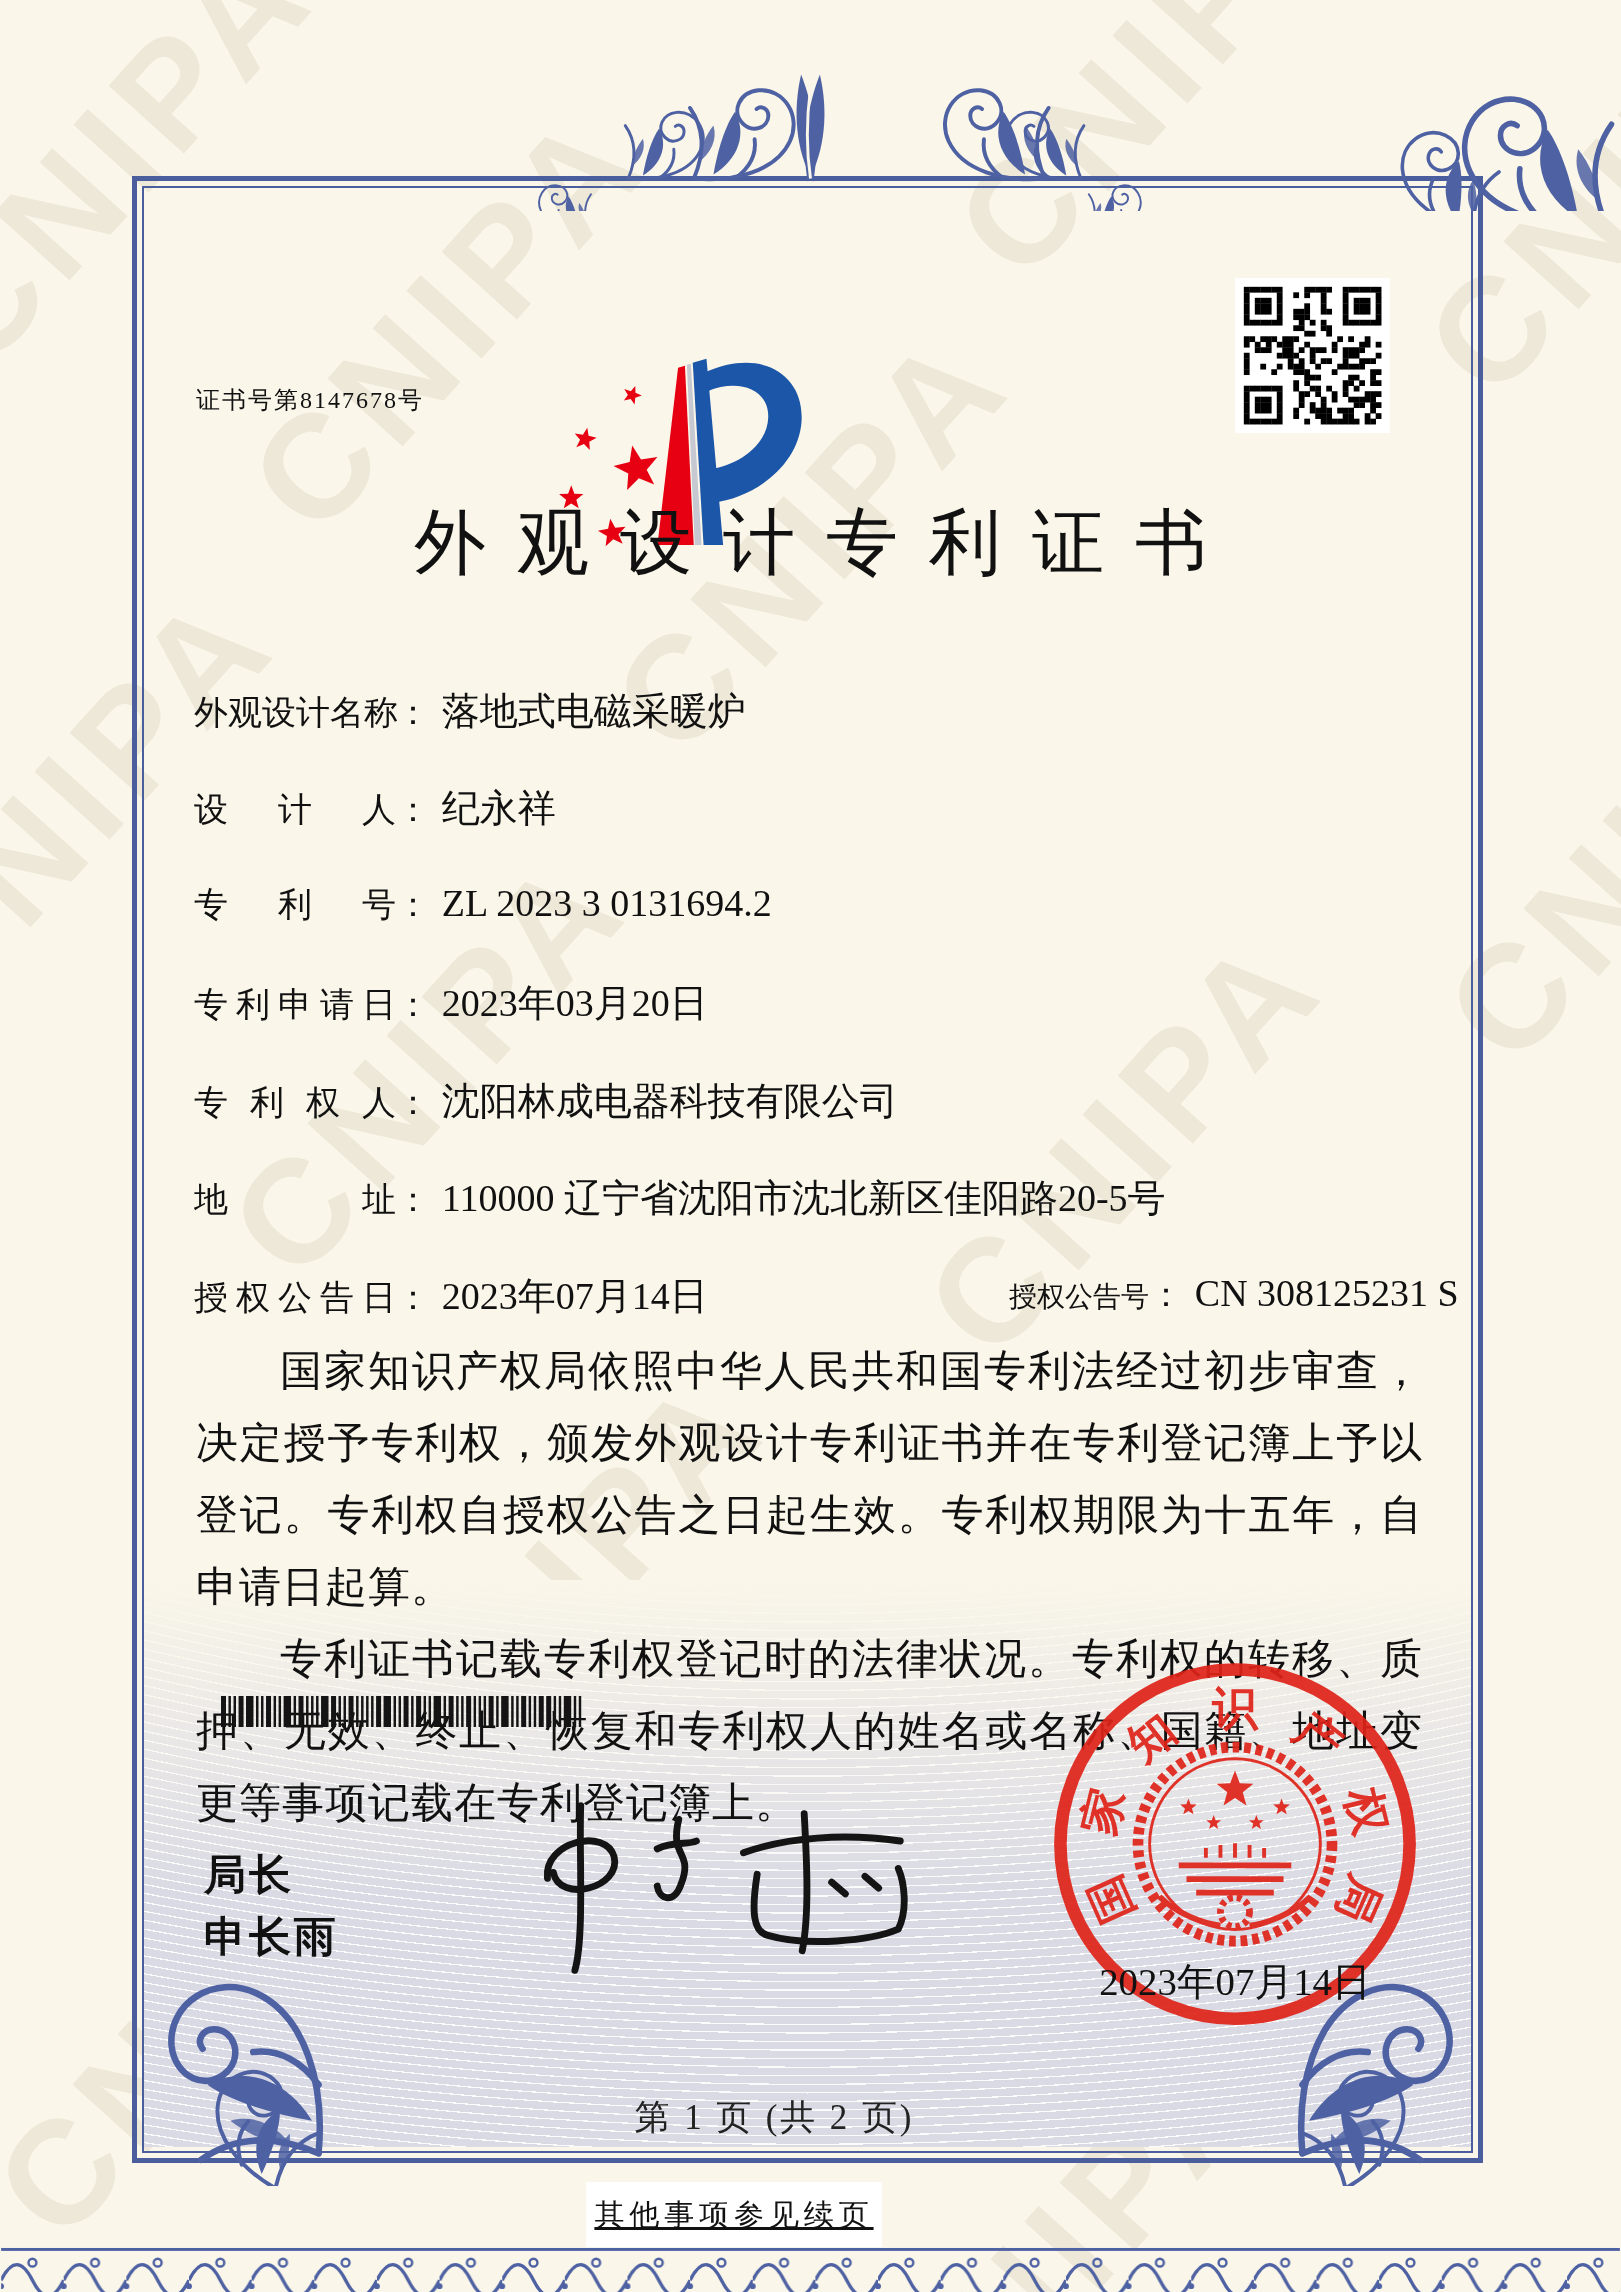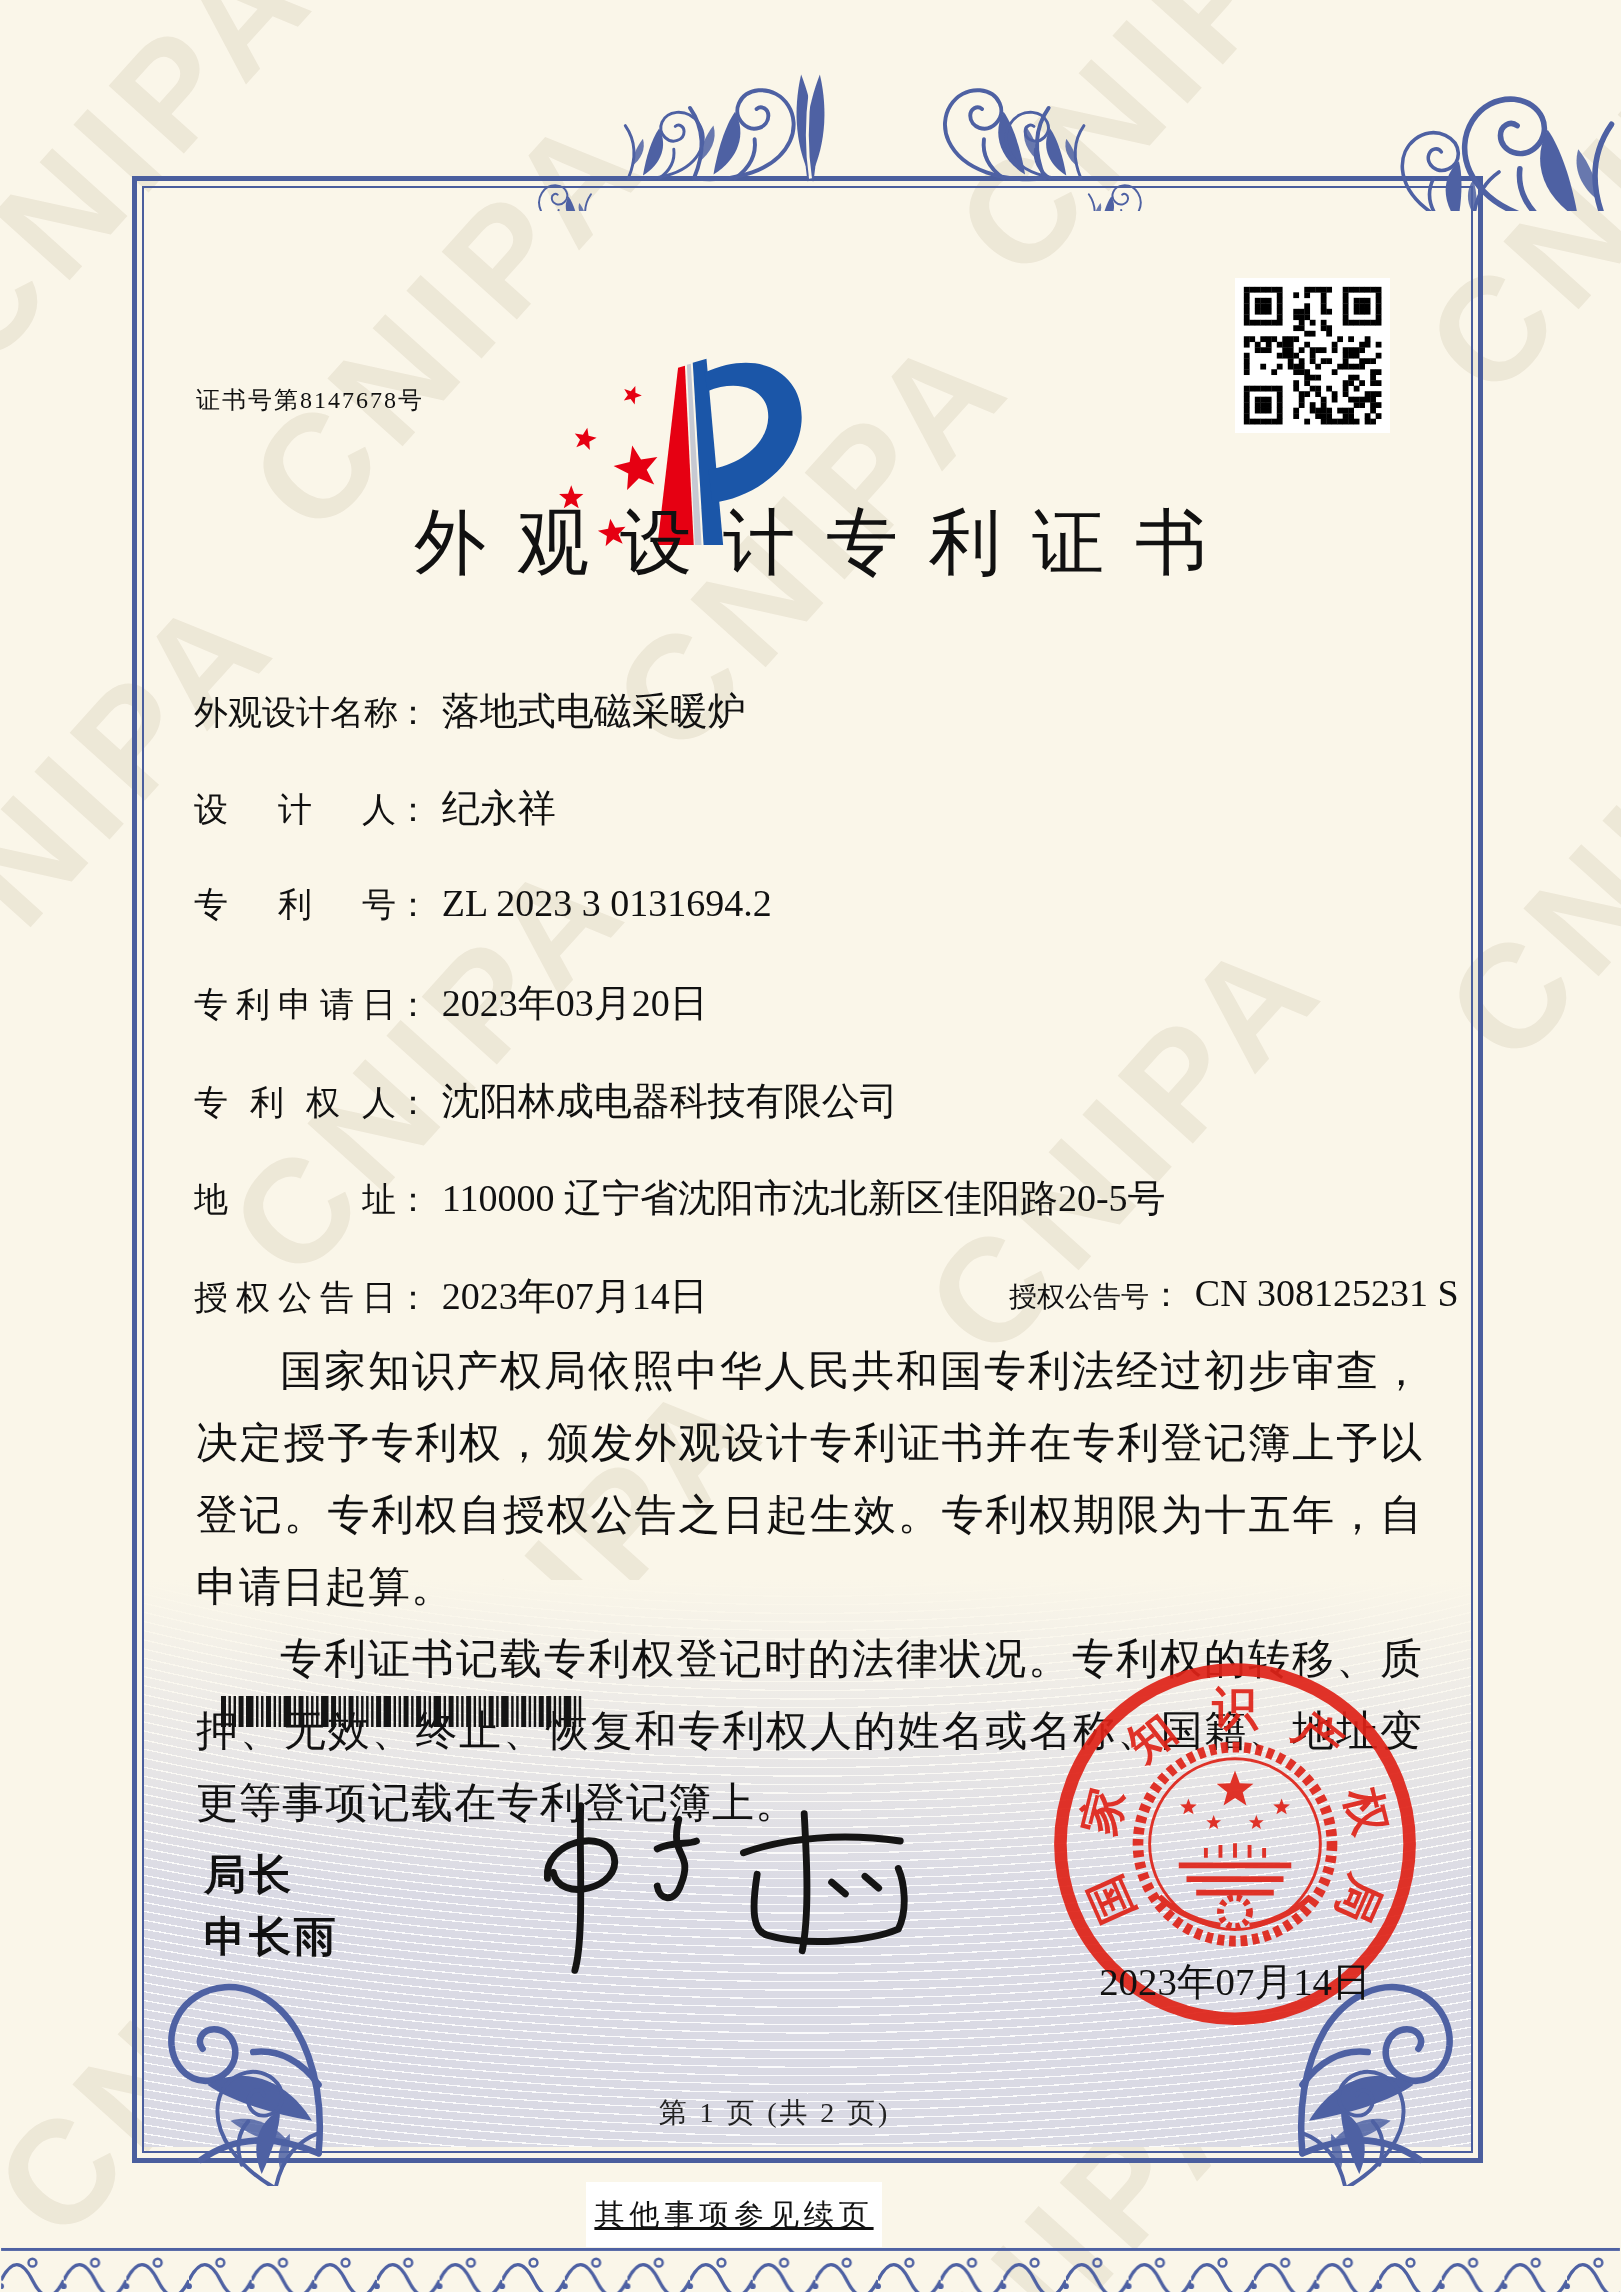--- a/index.html
+++ b/index.html
@@ -27,21 +27,21 @@
   .frow{position:absolute;left:194px;font-size:36px;white-space:nowrap;}
   .flabel{display:inline-block;width:202px;font-size:34px;text-align:justify;text-align-last:justify;vertical-align:baseline;}
   .fcolon{font-size:34px;}
   .fvalue{margin-left:11.8px;font-size:38px;}
   .fpair2{position:absolute;left:815px;top:0;}
   .paras{position:absolute;left:196px;top:1335px;width:1227px;font-size:42px;
          line-height:72px;text-align:justify;letter-spacing:1px;}
   .paras p{margin:0;text-indent:2em;}
   .director{position:absolute;left:204px;font-family:"Liberation Sans","DejaVu Sans",sans-serif;
             font-weight:bold;font-size:42px;letter-spacing:2.9px;}
-  .pageinfo{position:absolute;left:0;top:2094px;width:1549px;text-align:center;font-size:28px;letter-spacing:2.9px;color:#222;}
+  .pageinfo{position:absolute;left:0;top:2094px;width:1549px;text-align:center;font-size:35px;letter-spacing:2.9px;color:#222;}
   .cont-strip{position:absolute;left:586px;top:2182px;width:296px;height:65px;background:#fff;
               text-align:center;line-height:65px;font-size:30px;letter-spacing:4.9px;text-decoration:underline;}
   .qr-wrap{position:absolute;left:1235px;top:278px;width:155px;height:155px;background:#fff;}
   svg{display:block;}
 </style>
 </head>
 <body>
 
 <div class="page">
 

